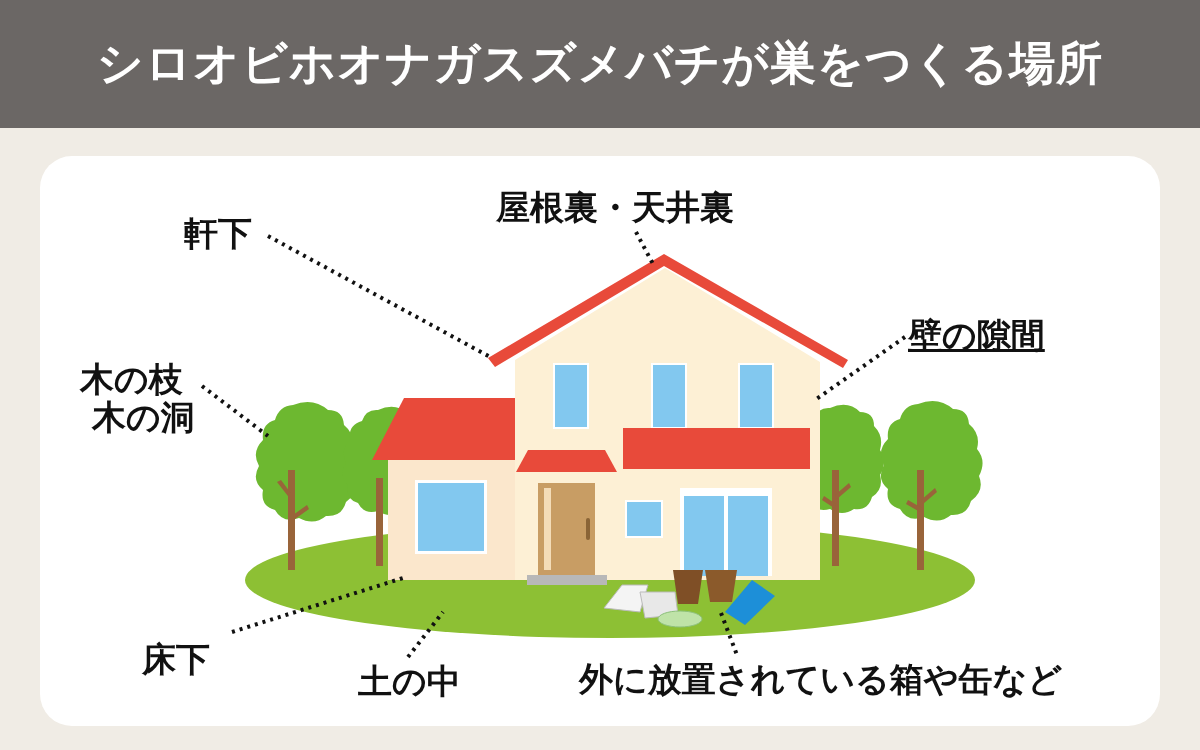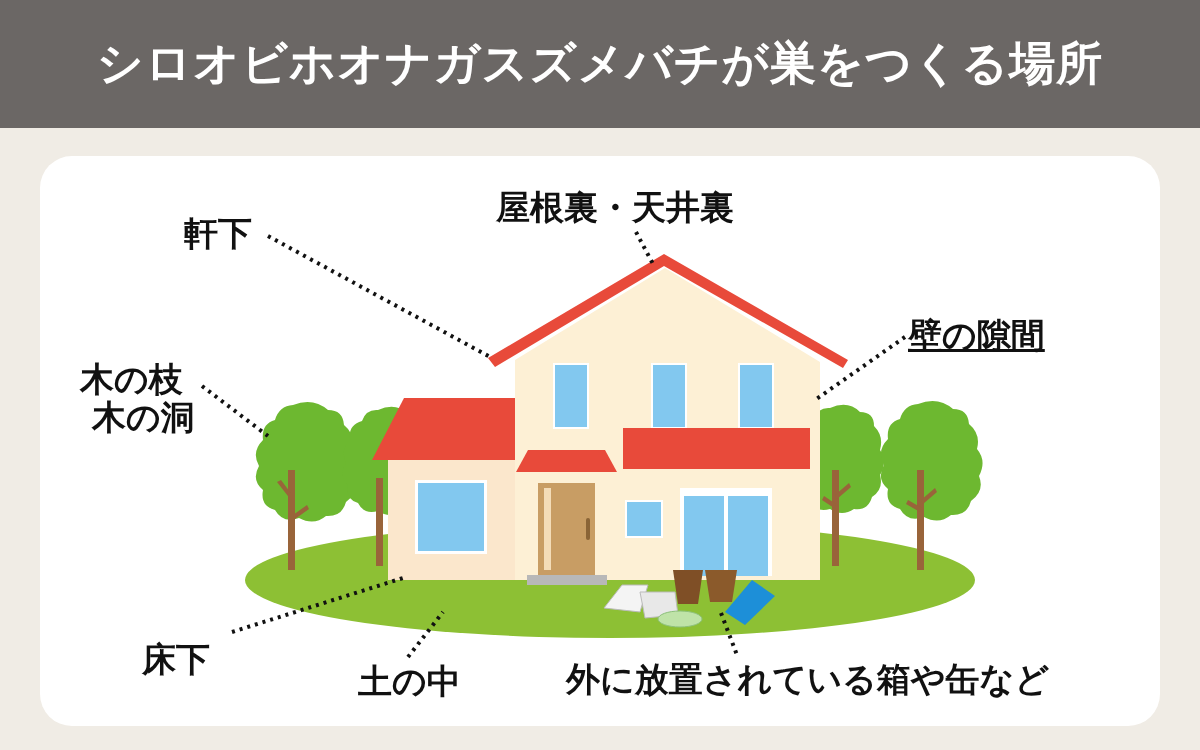--- a/index.html
+++ b/index.html
@@ -99,13 +99,13 @@
   </g>
 </svg>
 
 <div class="label" style="left:184px;top:214px;text-align:center;">軒下</div>
 <div class="label" style="left:496px;top:188px;text-align:right;">屋根裏・天井裏</div>
 <div class="label" style="left:908px;top:316px;text-decoration:underline;">壁の隙間</div>
 <div class="label" style="left:80px;top:340px;margin-top:20px;">木の枝</div>
 <div class="label" style="left:92px;top:398px;">木の洞</div>
 <div class="label" style="left:142px;top:640px;">床下</div>
 <div class="label" style="left:358px;top:662px;">土の中</div>
-<div class="label" style="left:566px;top:660px;">外に放置されている箱や缶など</div>
+<div class="label" style="left:579px;top:660px;">外に放置されている箱や缶など</div>
 
 </body></html>

